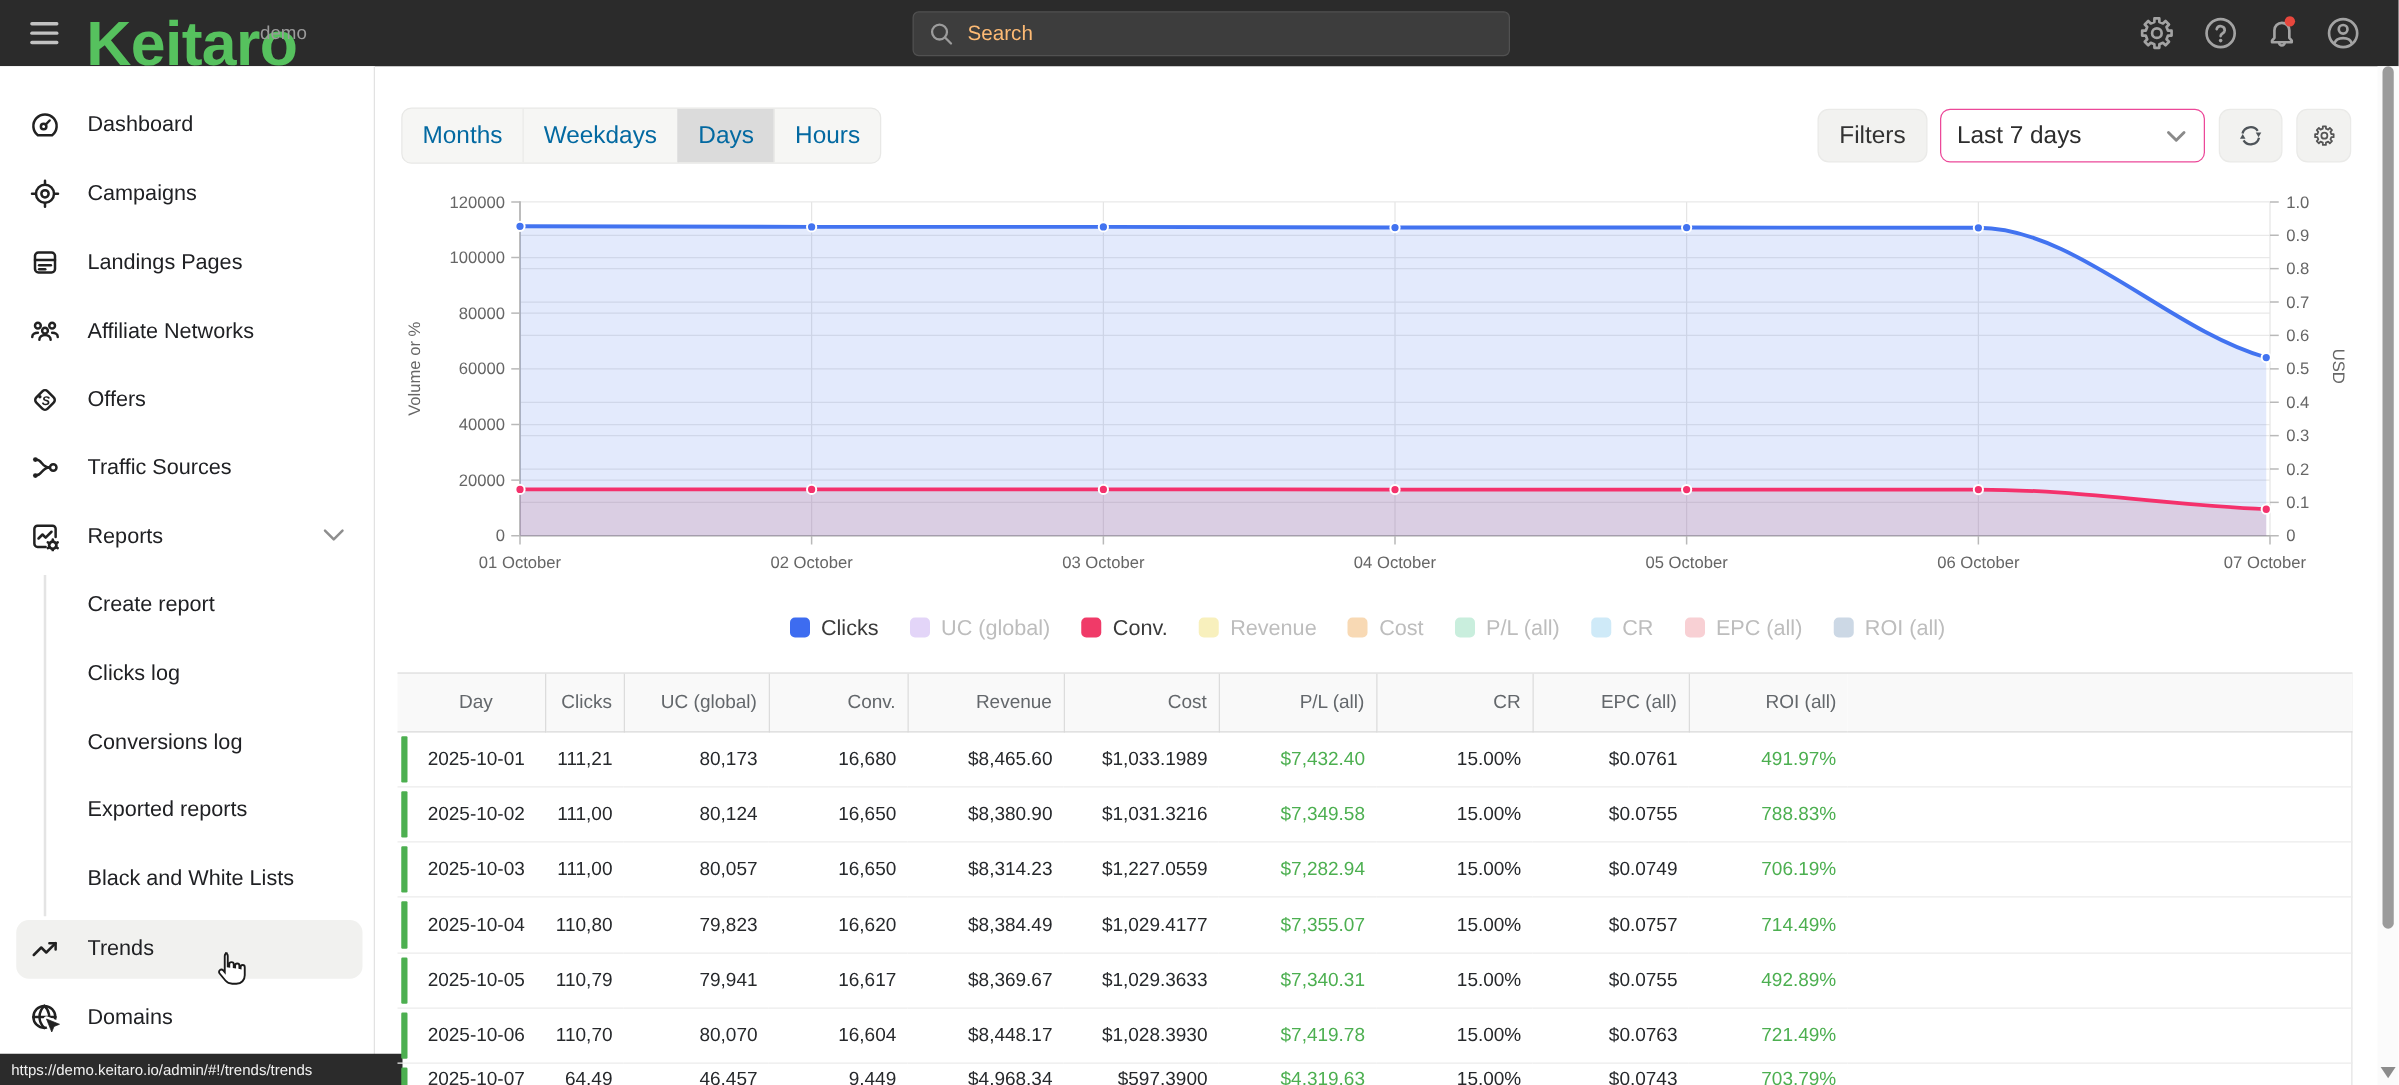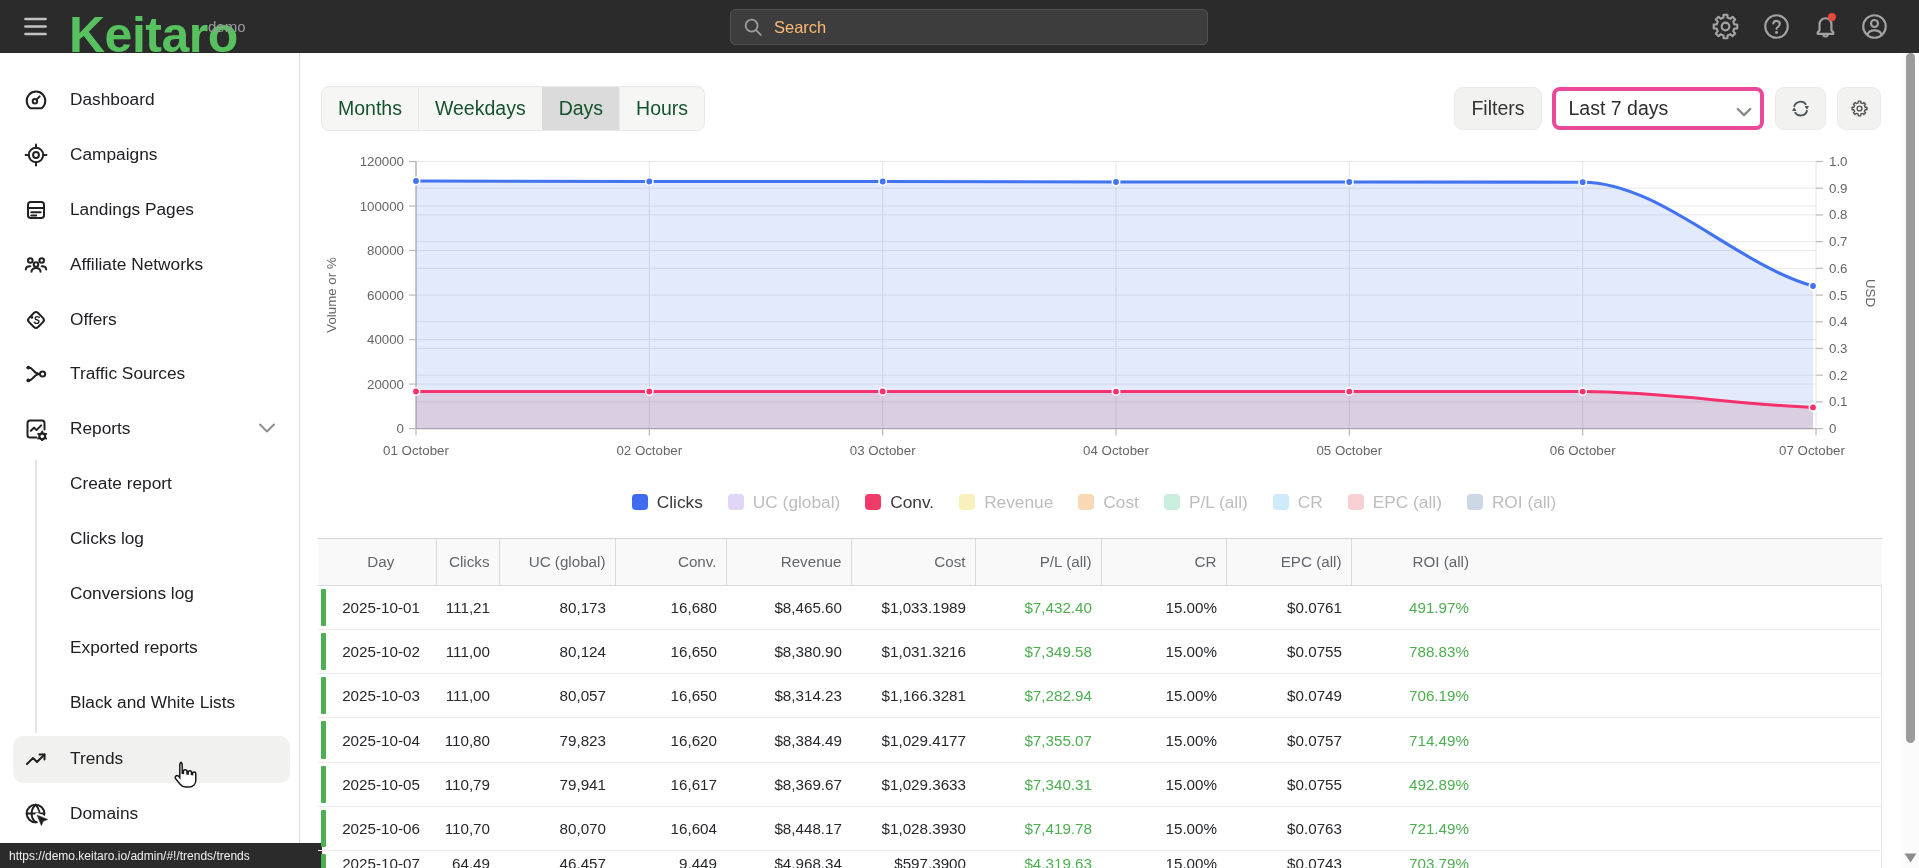--- a/index.html
+++ b/index.html
@@ -18,27 +18,27 @@
 .sitem .ic{position:absolute;left:24px;width:24px;height:24px}
 .sitem .tx{position:absolute;left:70px}
 .subline{position:absolute;left:35px;top:460px;width:2px;height:273px;background:#e4e4e4}
 #trendsel{position:absolute;left:13px;top:736px;width:277px;height:47px;background:#f1f1ef;border-radius:10px}
 #statusbar{left:0;top:843px;width:322px;height:25px;background:#2b2b2b;color:#f1f1f1;font-size:12px;display:flex;align-items:center;padding-left:9px}
 
 #sbtrack{left:1902px;top:53px;width:17px;height:815px;background:#fbfbfb}
 #sbthumb{left:1905.5px;top:53px;width:9.5px;height:690px;background:#9b9b9b;border-radius:5px}
 
 #tabs{left:321px;top:86px;height:45px;display:flex;background:#f6f6f4;border:1px solid #e8e8e6;border-radius:8px;overflow:hidden}
-#tabs .tab{display:flex;align-items:center;padding:0 16px;font-size:19.5px;color:#14532d;border-left:1px solid #eaeae8}
+#tabs .tab{display:flex;align-items:center;padding:0 16px;font-size:19.5px;color:#0369a1;border-left:1px solid #eaeae8}
 #tabs .tab:first-child{border-left:none}
 #tabs .tab.sel{background:#dbdbdb;border-left-color:#dbdbdb}
 
 .btn{background:#f2f2f0;border:1px solid #eaeae8;border-radius:9px;display:flex;align-items:center;justify-content:center;color:#333;font-size:19.5px}
 #fbtn{left:1454px;top:87px;width:88px;height:43px}
-#select{left:1552px;top:87px;width:212px;height:43px;background:#fff;border:4px solid #ec4899;border-radius:8px;display:flex;align-items:center;font-size:19.5px;color:#2d2d2d}
+#select{left:1552px;top:87px;width:212px;height:43px;background:#fff;border:1px solid #ec4899;border-radius:8px;display:flex;align-items:center;font-size:19.5px;color:#2d2d2d}
 #select span{margin-left:12.5px}
 #rbtn{left:1775px;top:87px;width:51px;height:43px}
 #gbtn{left:1837px;top:87px;width:44px;height:43px}
 
 #legend{left:312px;top:487px;width:1564px;height:30px;display:flex;justify-content:center;align-items:center;gap:25px}
 .li{display:flex;align-items:center;font-size:17.3px;color:#bdbdbd}
 .li b{display:inline-block;width:16px;height:16px;border-radius:4px;margin-right:9px}
 .li.on{color:#3a3a3a}
 
 #tbl{left:318px;top:539px;width:1564px;border-collapse:collapse;table-layout:fixed;font-size:15.2px;color:#26282b}
@@ -403,21 +403,21 @@
           <td>$0.0755</td>
           <td class="g">788.83%</td>
           <td></td>
         </tr>
         <tr>
           <td class="day"><i></i>2025-10-03</td>
           <td>111,00</td>
           <td>80,057</td>
           <td>16,650</td>
           <td>$8,314.23</td>
-          <td>$1,166.3281</td>
+          <td>$1,227.0559</td>
           <td class="g">$7,282.94</td>
           <td>15.00%</td>
           <td>$0.0749</td>
           <td class="g">706.19%</td>
           <td></td>
         </tr>
         <tr>
           <td class="day"><i></i>2025-10-04</td>
           <td>110,80</td>
           <td>79,823</td>

